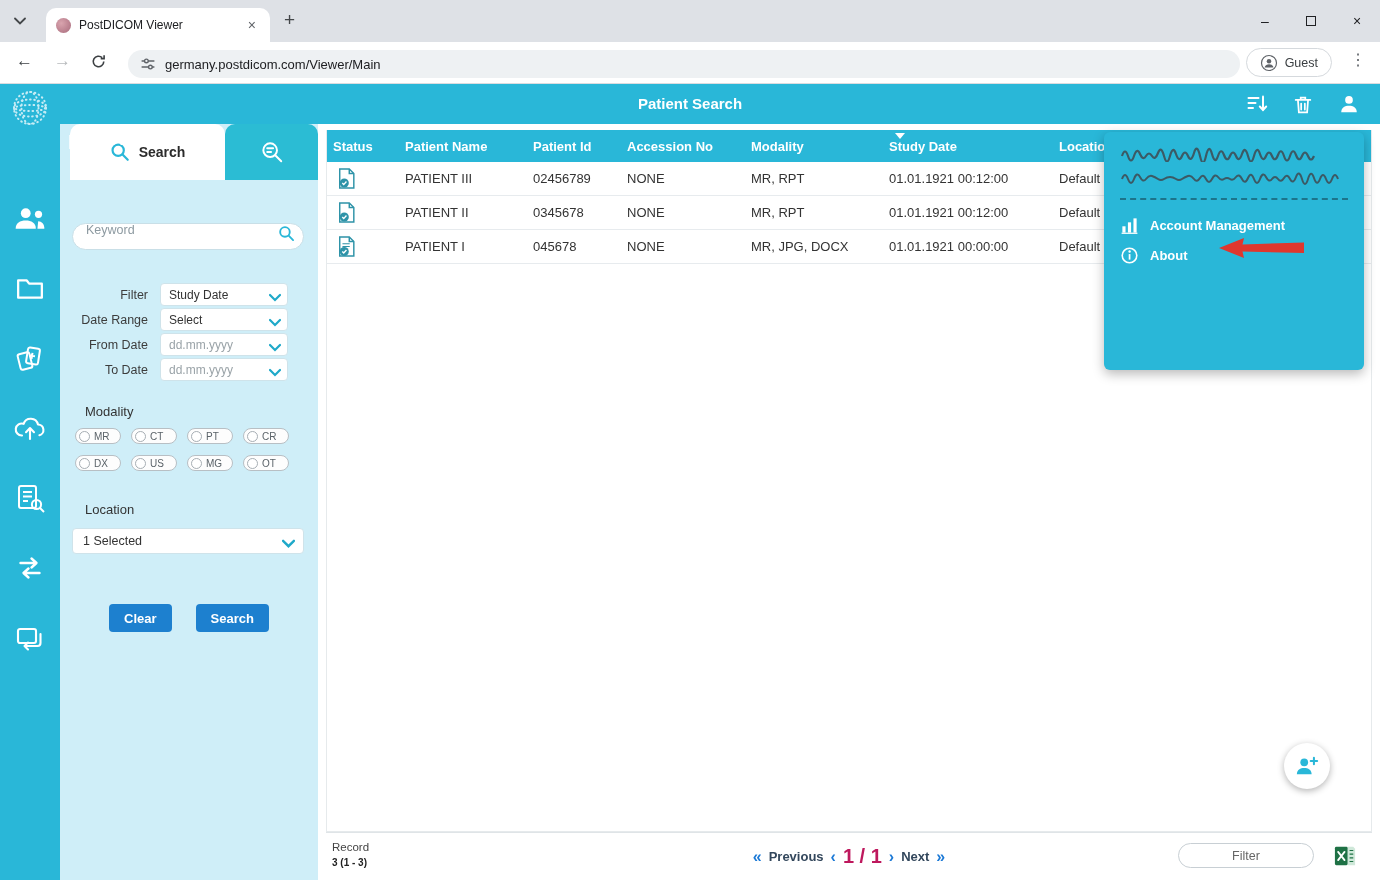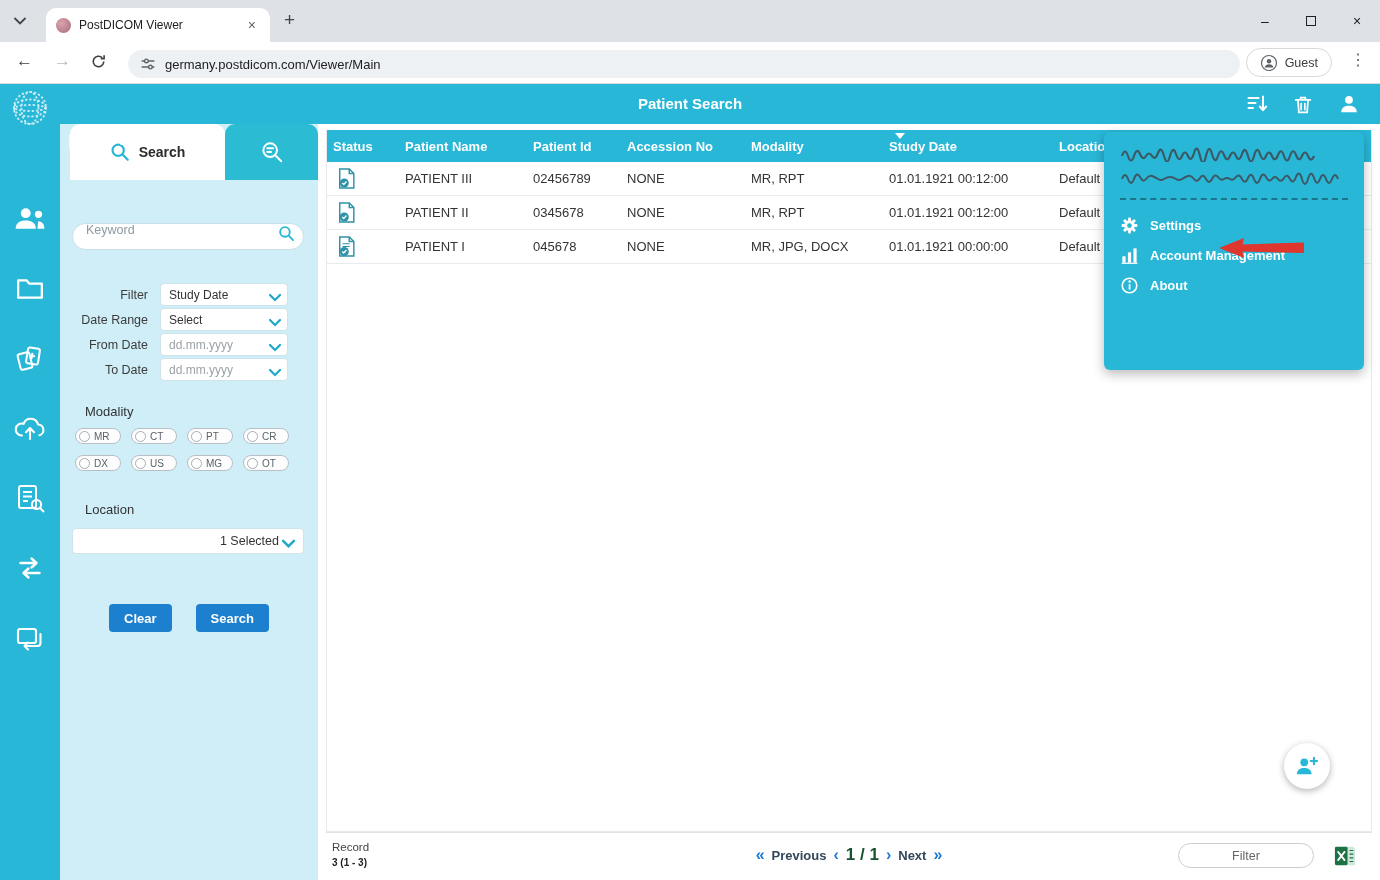--- a/index.html
+++ b/index.html
@@ -55,21 +55,21 @@
   .select.placeholder { color:#9aa3a8; }
   .select .chev { position:absolute; right:6px; top:7px; }
 
   .modality-label { position:absolute; top:280px; left:25px; font-size:13px; color:#333; }
   .pill-rows { position:absolute; top:304px; left:15px; width:230px; display:flex; flex-wrap:wrap; gap:11px 10px; }
   .pill { width:46px; height:16px; border:1px solid #b8bfc4; border-radius:9px; background:#fdfdfd; display:flex; align-items:center; gap:4px; padding-left:3px; }
   .pill .radio { width:11px; height:11px; border:1.5px solid #a7aeb4; border-radius:50%; background:#fff; flex:none; }
   .pill .pill-label { font-size:10px; color:#5a6268; }
 
   .location-label { position:absolute; top:378px; left:25px; font-size:13px; color:#333; }
-  .location-select { position:absolute; top:404px; left:12px; width:232px; height:26px; background:#fff; border:1px solid #cfe3ea; border-radius:4px; display:flex; align-items:center; padding:0 24px 0 10px; font-size:12.5px; color:#333;justify-content:flex-end; }
+  .location-select { position:absolute; top:404px; left:12px; width:232px; height:26px; background:#fff; border:1px solid #cfe3ea; border-radius:4px; display:flex; align-items:center; padding:0 24px 0 10px; font-size:12.5px; color:#333; }
   .location-select .chev { position:absolute; right:8px; top:8px; }
 
   .panel-buttons { position:absolute; top:480px; left:0; width:258px; display:flex; justify-content:center; gap:24px; }
   .btn-blue { height:28px; background:#1d80cf; color:#fff; font-weight:bold; font-size:13px; border:none; border-radius:4px; padding:0 15px; font-family:"Liberation Sans",sans-serif; }
 
   
   .main { position:absolute; left:318px; top:40px; width:1062px; height:756px; background:#fff; }
   .table-wrap { position:absolute; top:6px; left:8px; right:8px; bottom:48px; border:1px solid #e6eaec; border-top:none; }
   .thead { display:grid; grid-template-columns:72px 128px 94px 124px 138px 170px 1fr; height:32px; background:#29b7d8; align-items:center; color:#fff; font-weight:bold; font-size:13px; }
   .thead > div { padding-left:6px; position:relative; height:100%; display:flex; align-items:center; }
@@ -78,21 +78,21 @@
   .trow > div { padding-left:6px; }
   .cell-status { display:flex; align-items:center; padding-left:10px !important; }
 
   
   .footer { position:absolute; bottom:0; left:8px; right:8px; height:48px; background:#fff; border-top:1px solid #dfe4e7; }
   .record { position:absolute; left:6px; top:7px; font-size:11.5px; color:#444; line-height:1.3; }
   .record b { font-size:10px; color:#222;margin-top:40px; }
   .pagination { position:absolute; left:50%; transform:translateX(-50%); top:12px; display:flex; align-items:center; gap:7px; }
   .pag-chev { color:#1b79d6; font-size:16px; font-weight:bold; }
   .pag-label { color:#33475c; font-weight:bold; font-size:13px; }
-  .pag-page { color:#14532d; font-weight:bold; font-size:17px; }
+  .pag-page { color:#be185d; font-weight:bold; font-size:20px; }
   .filter-box { position:absolute; right:58px; top:10px; width:136px; height:25px; border:1px solid #c8cfd4; border-radius:13px; background:#fff; display:flex; align-items:center; justify-content:center; font-size:12.5px; color:#666; }
   .excel-btn { position:absolute; right:16px; top:12px; width:22px; height:22px; }
 
   
   .user-menu { position:absolute; left:786px; top:8px; width:260px; height:238px; background:#29b7d8; border-radius:6px; box-shadow:0 4px 12px rgba(0,0,0,.28); z-index:60; padding:14px 16px; }
   .menu-divider { border-top:2px dashed rgba(18,62,76,.55); margin:12px 0 10px 0; }
   .menu-item { display:flex; align-items:center; gap:11px; height:30px; color:#fff; font-weight:bold; font-size:13px; }
   .menu-item .mi-icon { width:19px; height:19px; flex:none; display:flex; align-items:center; justify-content:center; }
   .red-arrow { position:absolute; left:114px; top:104px; }
   .scribble { display:block; margin-bottom:6px; opacity:.85; }
@@ -495,35 +495,20 @@
       </svg>
       <svg class="scribble" width="226" height="18" viewBox="0 0 226 18">
         <path d="M2 11 q3 -8 6 0 t6 0 t6 -2 t6 2 t6 -3 t6 3 t6 0 t6 -2 t6 2 t6 0 t6 -3 t6 3 t6 -1 t6 1 t6 0 t6 -2 t6 2 t6 0 t6 -2 t6 2 t6 -1 t6 1 t6 0 t6 -2 t6 2 t6 0 t6 -1 t6 1 t6 -2 t6 2 t6 0 t6 -1 t6 1 t6 0 t6 0 t6 0" fill="none" stroke="#3f4a52" stroke-width="2"></path>
       </svg>
       <div class="menu-divider"></div>
 
       <div class="menu-item">
         <span class="mi-icon">
           <svg width="19" height="19" viewBox="0 0 24 24">
               <g fill="#fff">
-                <rect x="10.2" y="2" width="3.6" height="20" rx="1.2"></rect>
-                <rect x="10.2" y="2" width="3.6" height="20" rx="1.2" transform="rotate(45 12 12)"></rect>
-                <rect x="10.2" y="2" width="3.6" height="20" rx="1.2" transform="rotate(90 12 12)"></rect>
-                <rect x="10.2" y="2" width="3.6" height="20" rx="1.2" transform="rotate(135 12 12)"></rect>
-                <circle cx="12" cy="12" r="6.6"></circle>
-              </g>
-              <circle cx="12" cy="12" r="3" fill="#29b7d8"></circle>
-            </svg>
-        </span>
-        <span>Settings</span>
-      </div>
-      <div class="menu-item">
-        <span class="mi-icon">
-          <svg width="19" height="19" viewBox="0 0 24 24">
-              <g fill="#fff">
                 <rect x="3" y="13" width="4" height="8"></rect>
                 <rect x="10" y="8" width="4" height="13"></rect>
                 <rect x="17" y="3" width="4" height="18"></rect>
                 <rect x="2" y="21" width="20" height="1.6"></rect>
               </g>
             </svg>
         </span>
         <span>Account Management</span>
       </div>
       <div class="menu-item">

